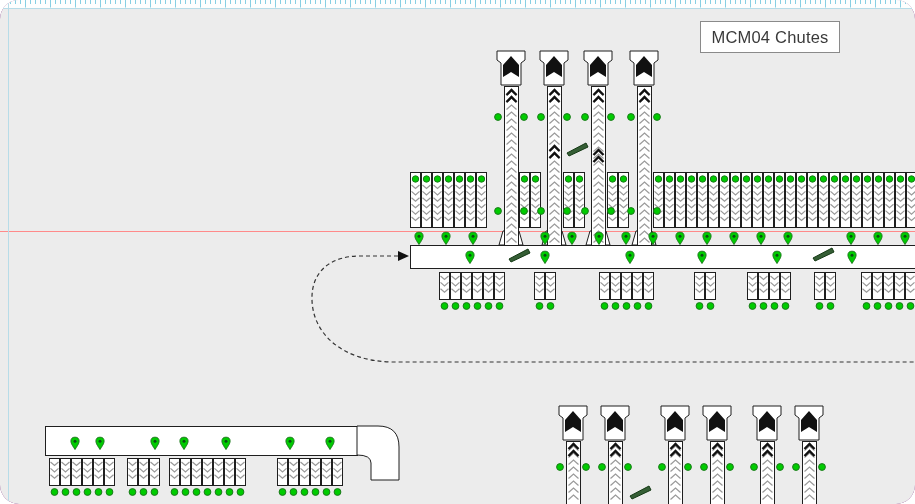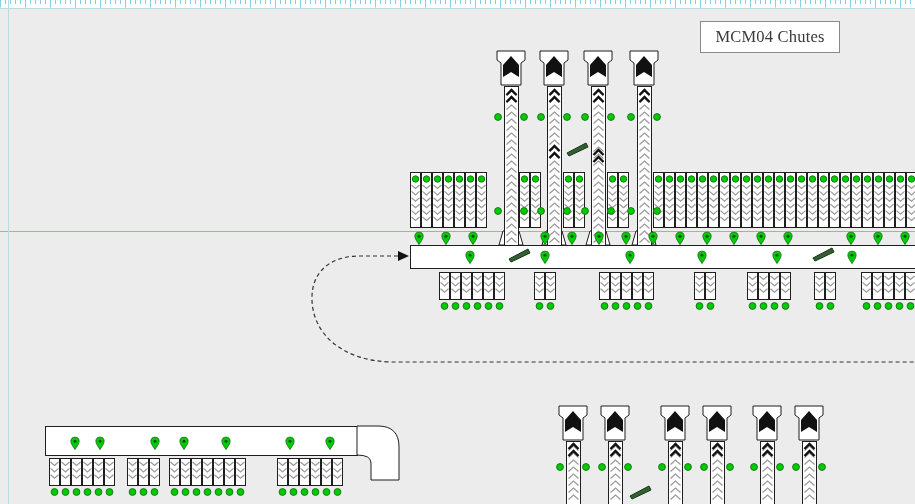--- a/index.html
+++ b/index.html
@@ -1,17 +1,17 @@
 <!DOCTYPE html>
 <html><head>
 <meta charset="utf-8">
 <style>
   html,body{margin:0;padding:0;}
   .stage{position:relative;width:915px;height:504px;overflow:hidden;background:#701a75;
-         font-family:Liberation Serif, serif;}
+         font-family:Liberation Sans, sans-serif;border-radius:19px;}
   svg{position:absolute;inset:0;display:block;}
   .label-box{position:absolute;left:700px;top:21px;width:138px;height:30px;background:#ffffff;
              border:1px solid #8a8a8a;display:flex;align-items:center;justify-content:center;
              font-size:16.5px;color:#3a3a3a;letter-spacing:.2px;}
 </style>
 </head>
 <body>
 
 <div class="stage">
   <svg id="scene" width="915" height="504" viewBox="0 0 915 504">

